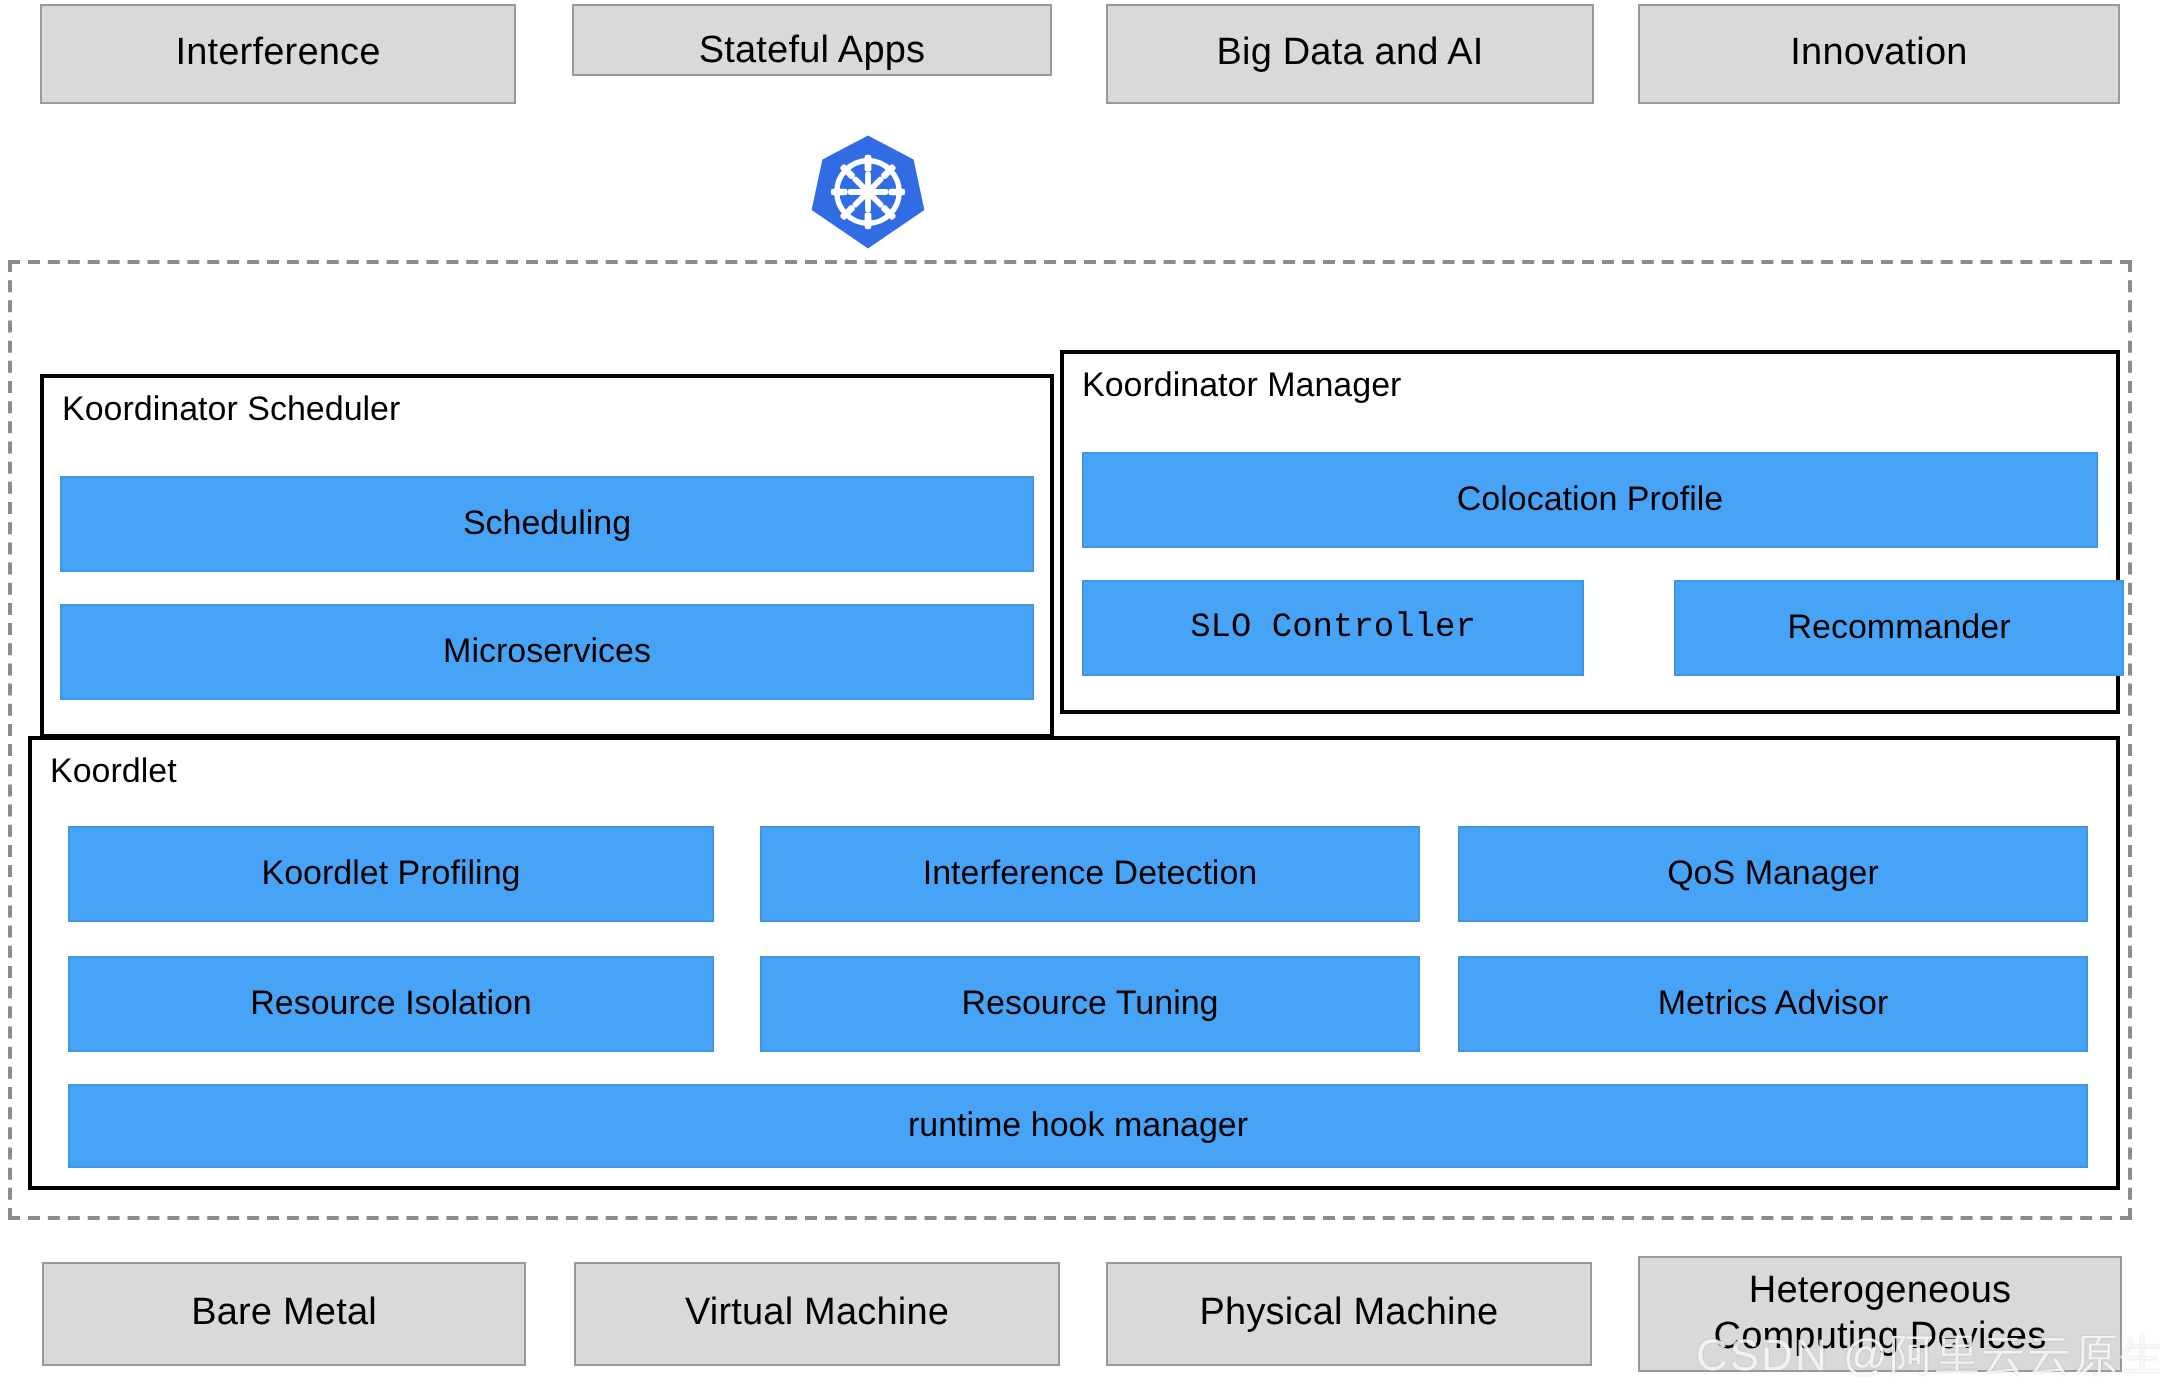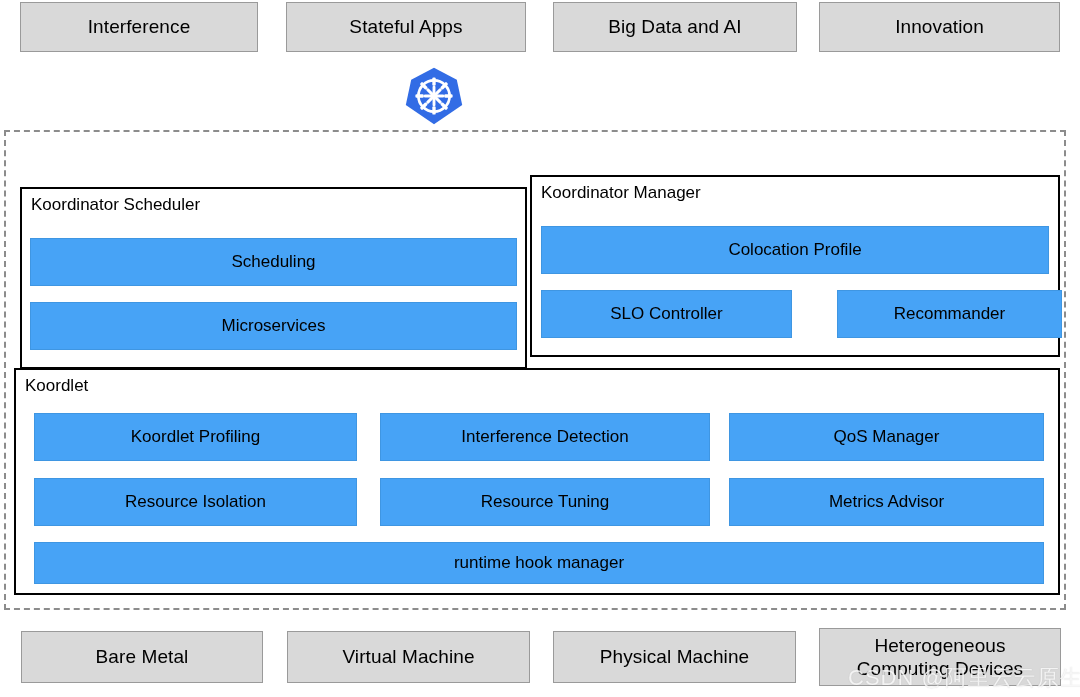--- a/index.html
+++ b/index.html
@@ -83,21 +83,21 @@
   }
 </style>
 </head>
 <body>
 
 <div id="canvas">
 
   <div class="abs tile" style="left:20px; top:2px; width:238px; height:50px;">
     <span>Interference</span>
   </div>
-  <div class="abs tile" style="left:286px; top:2px; width:240px; height:50px;">
+  <div class="abs tile" style="left:286px; top:2px; width:240px; height:36px;align-items:flex-end;">
     <span>Stateful Apps</span>
   </div>
   <div class="abs tile" style="left:553px; top:2px; width:244px; height:50px;">
     <span>Big Data and AI</span>
   </div>
   <div class="abs tile" style="left:819px; top:2px; width:241px; height:50px;">
     <span>Innovation</span>
   </div>
 
   <div class="k8s-logo" style="left:404px; top:66px; width:60px; height:60px;">
@@ -138,21 +138,21 @@
       <span>Microservices</span>
     </div>
   </div>
 
   <div class="abs panel" style="left:530px; top:175px; width:530px; height:182px;">
     <span class="panel-title">Koordinator Manager</span>
 
     <div class="abs chip" style="left:9px; top:49px; width:508px; height:48px;">
       <span>Colocation Profile</span>
     </div>
-    <div class="abs chip" style="left:9px; top:113px; width:251px; height:48px;">
+    <div class="abs chip" style="left:9px; top:113px; width:251px; height:48px;font-family:Liberation Mono, monospace;">
       <span>SLO Controller</span>
     </div>
     <div class="abs chip" style="left:266px; top:113px; width:225px; height:48px;margin-left:39px;">
       <span>Recommander</span>
     </div>
   </div>
 
   <div class="abs panel" style="left:14px; top:368px; width:1046px; height:227px;">
     <span class="panel-title">Koordlet</span>
 

